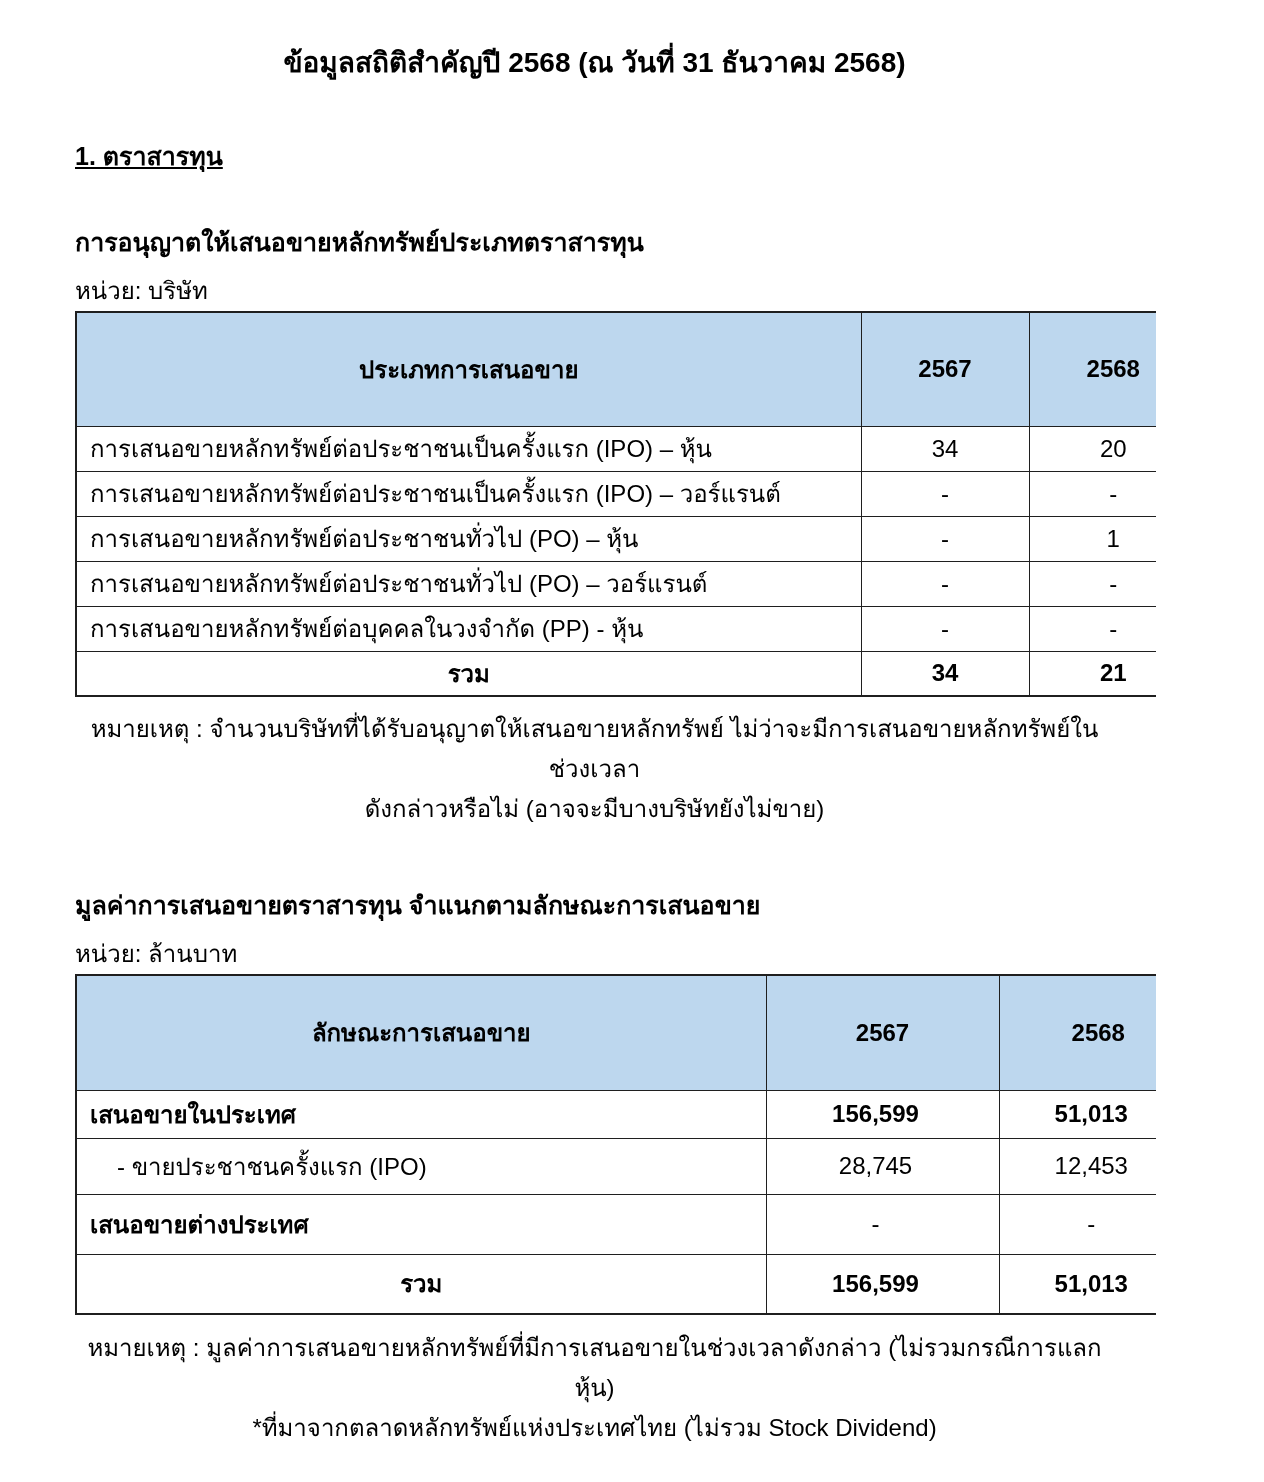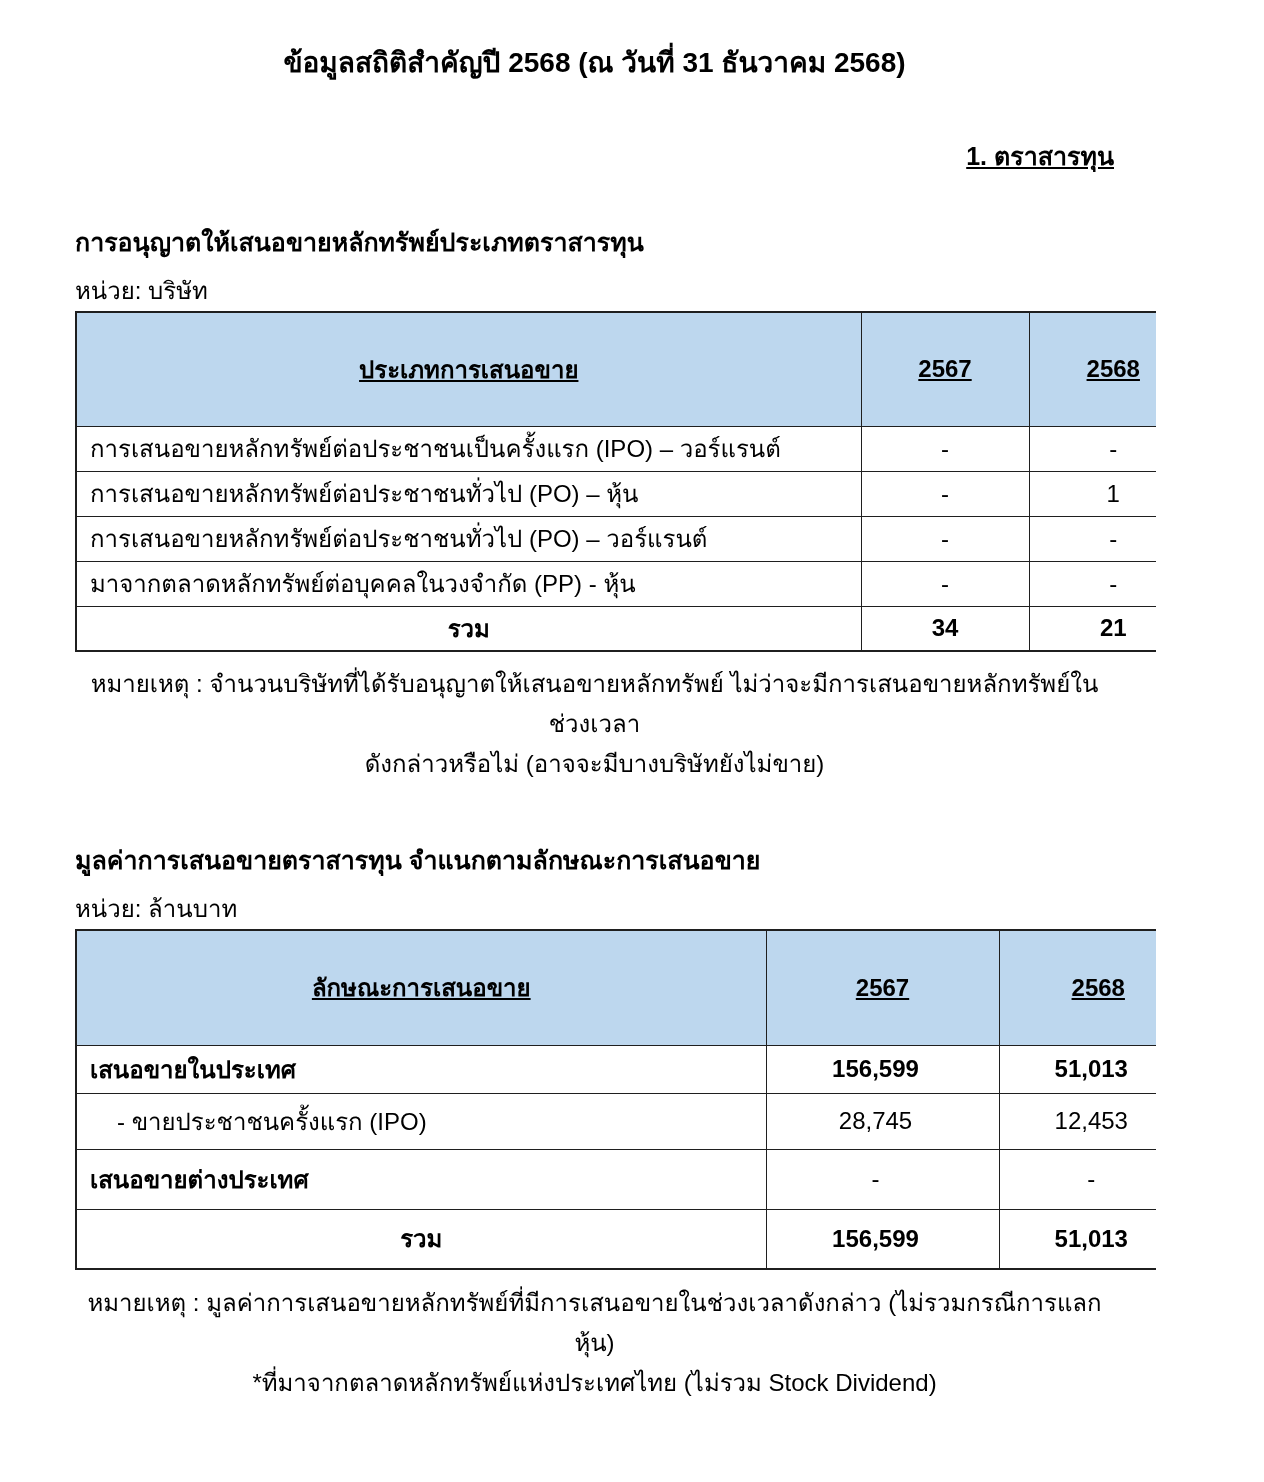--- a/index.html
+++ b/index.html
@@ -19,21 +19,20 @@
   .doc-title {
     margin-top: 44px;
     font-size: 28px; font-weight: bold;
     text-align: center; line-height: 38px;
   }
   .section-heading {
     margin-top: 56px;
     font-size: 25px; font-weight: bold;
     text-decoration: underline;
     line-height: 36px;
-    text-align: right;
   }
   .sub-heading {
     margin-top: 50px;
     font-size: 25px; font-weight: bold;
     line-height: 36px;
   }
   .sub-heading.second { margin-top: 58px; }
   .unit-label {
     margin-top: 14px;
     font-size: 24px; line-height: 34px;
@@ -49,21 +48,20 @@
   th, td {
     border: 1.5px solid var(--border, #1f1f1f);
     vertical-align: middle;
     overflow: hidden;
   }
   thead th {
     background: var(--header-bg, #BDD7EE);
     font-weight: bold;
     text-align: center;
     height: 114px;
-    text-decoration: underline;
   }
   .t2 thead th { height: 115px; }
   .t1 tbody td { height: 45px; }
   .t1 .lbl { text-align: left; padding-left: 13px; }
   .t1 .num { text-align: center; }
   .t1 tr.total td { font-weight: bold; }
   .t1 tr.total .lbl { text-align: center; padding-left: 0; }
   .t2 .lbl { text-align: left; padding-left: 13px; font-weight: bold; }
   .t2 .lbl.indent { padding-left: 40px; font-weight: normal; }
   .t2 .num { text-align: center; padding-right: 14px; }
@@ -102,36 +100,41 @@
       </colgroup>
     <thead>
       <tr>
         <th>ประเภทการเสนอขาย</th>
         <th>2567</th>
         <th>2568</th>
       </tr>
     </thead>
     <tbody>
       <tr>
+        <td class="lbl">การเสนอขายหลักทรัพย์ต่อประชาชนเป็นครั้งแรก (IPO) – หุ้น</td>
+        <td class="num">34</td>
+        <td class="num">20</td>
+      </tr>
+      <tr>
         <td class="lbl">การเสนอขายหลักทรัพย์ต่อประชาชนเป็นครั้งแรก (IPO) – วอร์แรนต์</td>
         <td class="num">-</td>
         <td class="num">-</td>
       </tr>
       <tr>
         <td class="lbl">การเสนอขายหลักทรัพย์ต่อประชาชนทั่วไป (PO) – หุ้น</td>
         <td class="num">-</td>
         <td class="num">1</td>
       </tr>
       <tr>
         <td class="lbl">การเสนอขายหลักทรัพย์ต่อประชาชนทั่วไป (PO) – วอร์แรนต์</td>
         <td class="num">-</td>
         <td class="num">-</td>
       </tr>
       <tr>
-        <td class="lbl">มาจากตลาดหลักทรัพย์ต่อบุคคลในวงจำกัด (PP) - หุ้น</td>
+        <td class="lbl">การเสนอขายหลักทรัพย์ต่อบุคคลในวงจำกัด (PP) - หุ้น</td>
         <td class="num">-</td>
         <td class="num">-</td>
       </tr>
       <tr class="total">
         <td class="lbl">รวม</td>
         <td class="num">34</td>
         <td class="num">21</td>
       </tr>
     </tbody>
   </table>

